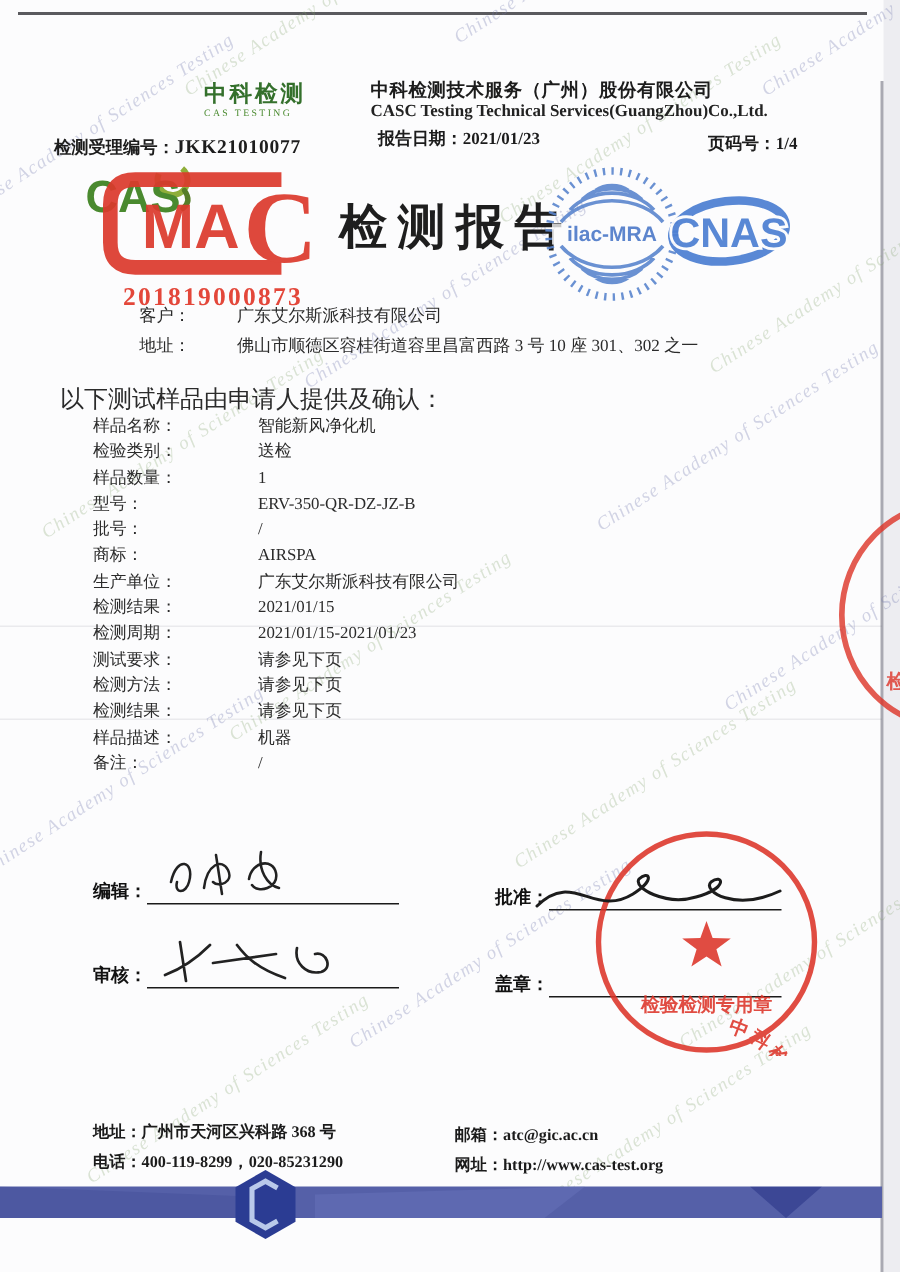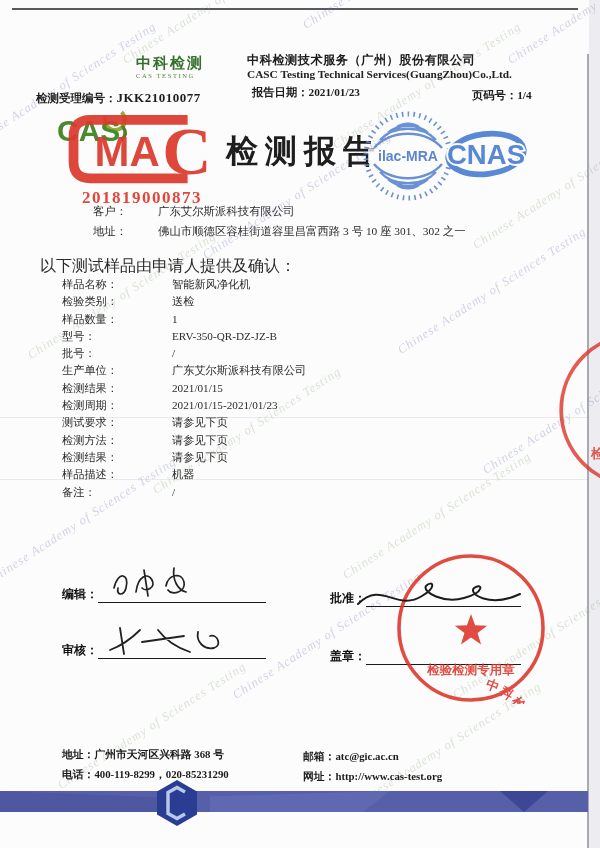--- a/index.html
+++ b/index.html
@@ -160,20 +160,24 @@
       </div>
     <div class="srow">
         <span class="lab">型号：</span>
         <span>ERV-350-QR-DZ-JZ-B</span>
       </div>
     <div class="srow">
         <span class="lab">批号：</span>
         <span>/</span>
       </div>
     <div class="srow">
+        <span class="lab">商标：</span>
+        <span>AIRSPA</span>
+      </div>
+    <div class="srow">
         <span class="lab">生产单位：</span>
         <span>广东艾尔斯派科技有限公司</span>
       </div>
     <div class="srow">
         <span class="lab">检测结果：</span>
         <span>2021/01/15</span>
       </div>
     <div class="srow">
         <span class="lab">检测周期：</span>
         <span>2021/01/15-2021/01/23</span>

